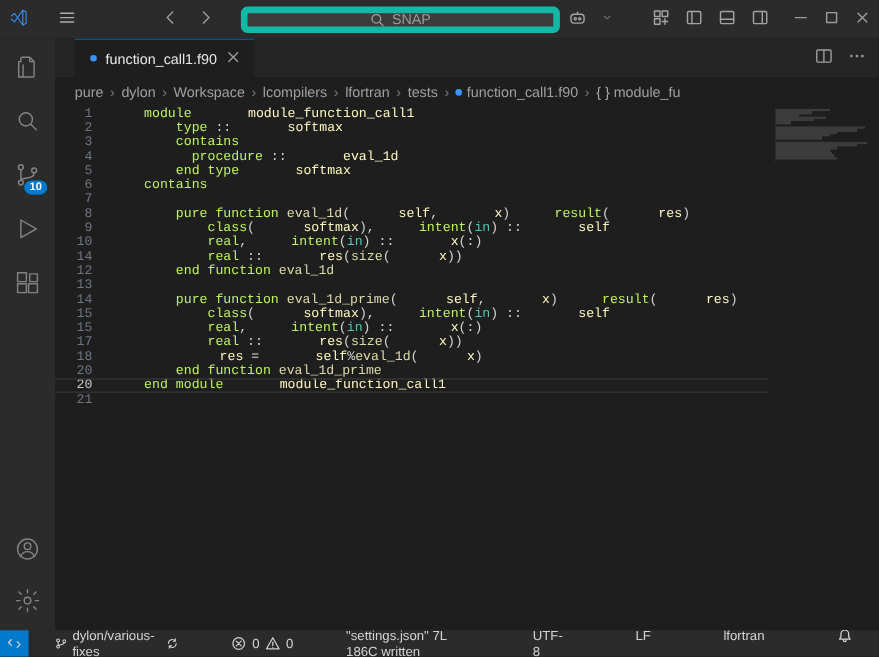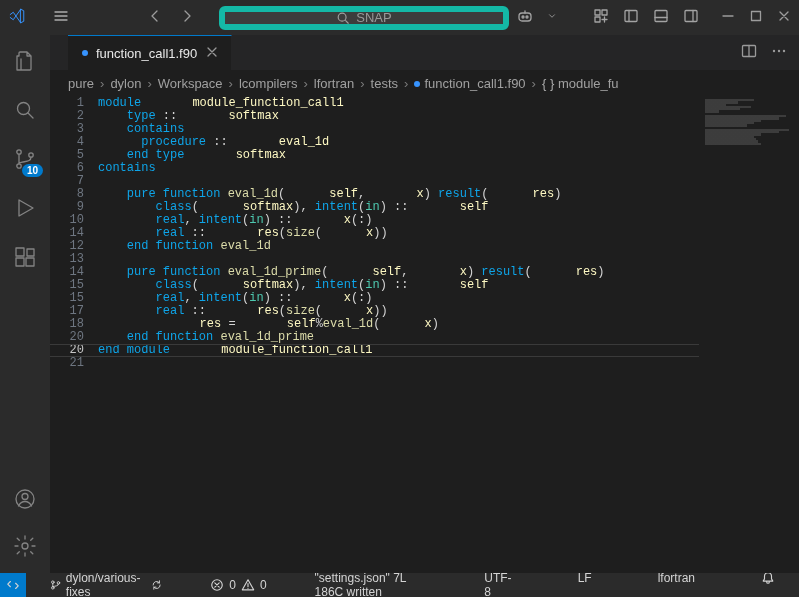--- a/index.html
+++ b/index.html
@@ -126,21 +126,21 @@
 .code .line { height: 13px; display: flex; }
 .highlight-line {
   position: absolute;
   left: -48px; right: 0;
   height: 13px;
   border-top: 1px solid #3a3a3a;
   border-bottom: 1px solid #3a3a3a;
   pointer-events: none;
 }
 
-.k { color: #0ea5e9; }   
+.k { color: #bef264; margin-left: 33px; }   
 .f { color: #dcdcaa; }   
 .n { color: #fef9c3; margin-left: 44px; }
 .p { color: #d4d4d4; }
 .intent { color: #4ec9b0; }
 
 .minimap {
   width: 100px;
   background: #1e1e1e;
   position: relative;
   padding: 4px 6px;

